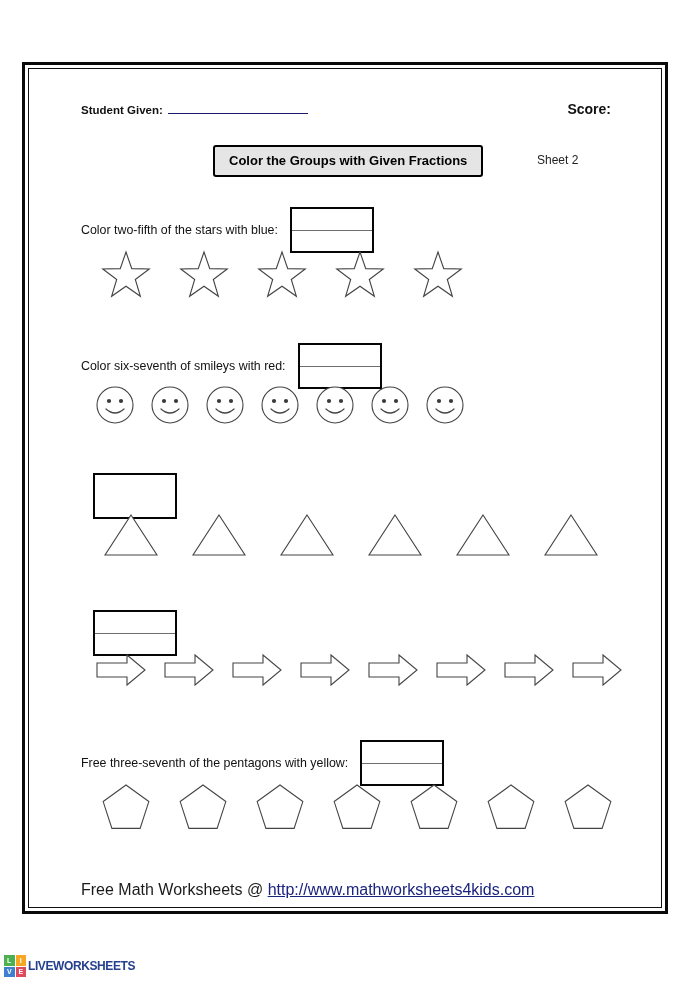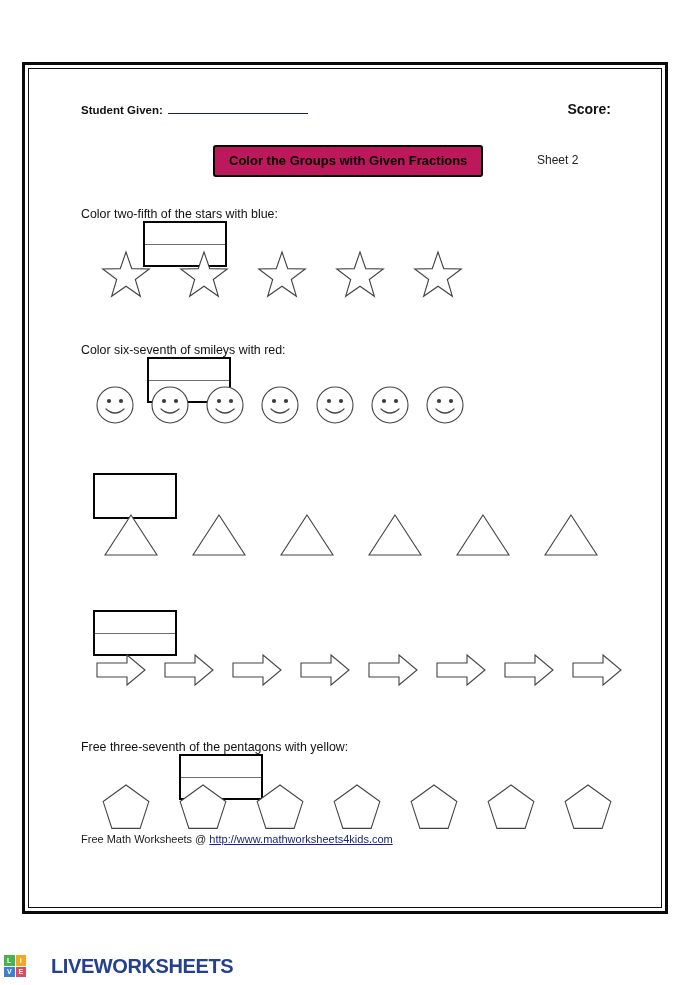--- a/index.html
+++ b/index.html
@@ -79,21 +79,21 @@
   .title-banner {
     position: absolute;
     left: 188px;
     top: 80px;
     padding: 6px 14px 7px 14px;
     border: 2.5px solid #000;
     border-radius: 3px;
     font-size: 13px;
     font-weight: bold;
     color: #000;
-    background: #be185d;
+    background: #e5e5e5;
     white-space: nowrap;
   }
   .sheet-number {
     position: absolute;
     left: 512px;
     top: 88px;
     font-size: 12px;
     color: #222;
     white-space: nowrap;
   }
@@ -101,21 +101,20 @@
   
   .exercise {
     position: absolute;
     left: 0;
     width: 100%;
   }
   .prompt-line {
     position: absolute;
     display: flex;
     align-items: center;
-    flex-direction: column;
   }
   .prompt-text {
     font-size: 12.4px;
     color: #111;
     white-space: nowrap;
   }
 
   
   .answer-box {
     border: 2.6px solid #050505;
@@ -166,22 +165,22 @@
     fill: none;
     stroke: #444444;
     stroke-width: 1.2;
     stroke-linecap: round;
   }
 
   
   .footer-line {
     position: absolute;
     left: 56px;
-    top: 768px;
-    font-size: 11px;
+    top: 816px;
+    font-size: 16px;
     color: #1b1b1b;
     white-space: nowrap;
   }
   .footer-link {
     color: #1a237e;
     text-decoration: underline;
   }
 
   
   .lw-brand {
@@ -203,26 +202,25 @@
   .lw-tile {
     display: flex;
     align-items: center;
     justify-content: center;
     font-size: 7px;
     font-weight: bold;
     color: #ffffff;
     line-height: 1;
   }
   .lw-wordmark {
-    font-size: 20px;
+    font-size: 12px;
     font-weight: bold;
     color: #25408f;
     letter-spacing: -0.4px;
     line-height: 1;
-    margin-left: 23px;
   }
 </style>
 </head>
 <body>
 
 <div class="page-frame">
   <div class="page-frame-inner"></div>
 
   <div class="sheet-body">
 

